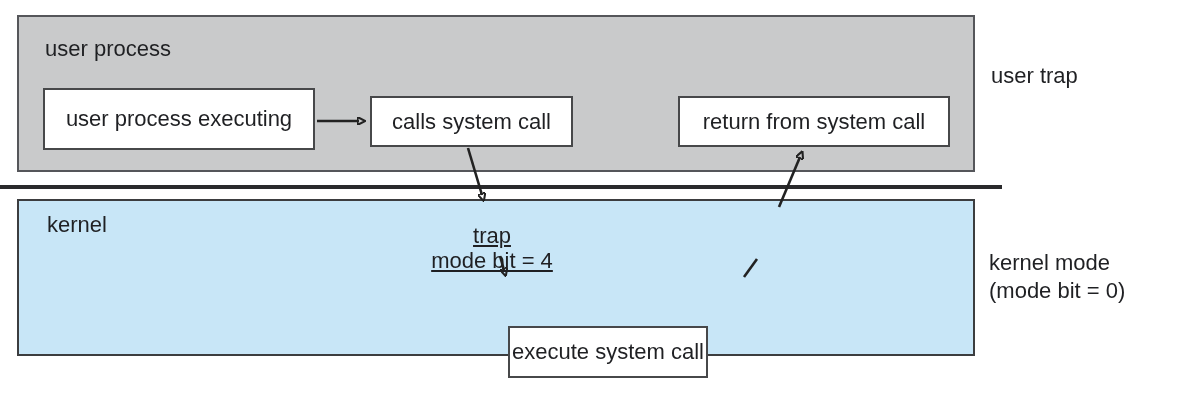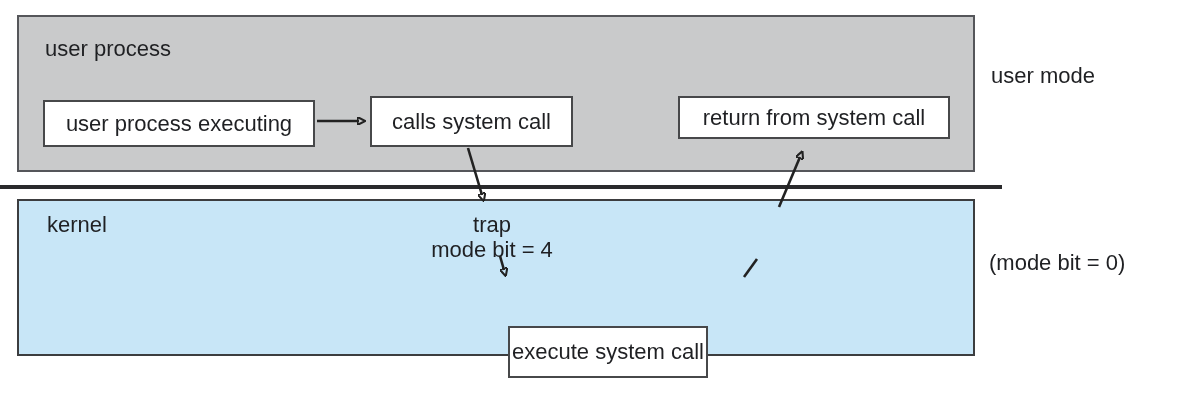--- a/index.html
+++ b/index.html
@@ -38,39 +38,39 @@
     position: absolute;
     box-sizing: border-box;
     background: #ffffff;
     border: 2px solid #47484a;
     display: flex;
     align-items: center;
     justify-content: center;
     font-size: 22px;
     white-space: nowrap;
   }
-  .node.executing { left: 43px;  top: 100px;  width: 272px; height: 47px; }
+  .node.executing { left: 43px;  top: 88px;  width: 272px; height: 62px; }
   .node.calls     { left: 370px; top: 96px;  width: 203px; height: 51px; }
-  .node.returnbox { left: 678px; top: 96px;  width: 272px; height: 43px; }
+  .node.returnbox { left: 678px; top: 96px;  width: 272px; height: 51px; }
   .node.execute   { left: 508px; top: 278px; width: 200px; height: 52px; margin-top: 48px; }
   .separator {
     position: absolute;
     left: 0; top: 185px;
     width: 1002px; height: 4px;
     background: #2a2a2c;
   }
   .annot {
     position: absolute;
     font-size: 22px;
     line-height: 25px;
     text-align: center;
     width: 220px;
     white-space: nowrap;
   }
-  .annot.trap   { left: 382px; top: 212px; }
+  .annot.trap   { left: 382px; top: 223px; text-decoration: underline; }
   .annot.return { left: 660px; top: 209px; }
   .mode-label {
     position: absolute;
     font-size: 22px;
     line-height: 28px;
     white-space: nowrap;
   }
   .mode-label.user-mode   { left: 991px; top: 62px; }
   .mode-label.kernel-mode { left: 989px; top: 249px; }
   svg.arrows {
@@ -102,23 +102,24 @@
   <div class="node calls">calls system call</div>
   <div class="node returnbox">return from system call</div>
   <div class="node execute">execute system call</div>
 
   <div class="annot trap">
     <div>trap</div>
     <div>mode bit = 4</div>
   </div>
 
   <div class="mode-label user-mode">
-    <div>user mode</div>
+    <div>user trap</div>
   </div>
   <div class="mode-label kernel-mode">
+    <div>kernel mode</div>
     <div>(mode bit = 0)</div>
   </div>
 
   <svg class="arrows" viewBox="0 0 1184 406" xmlns="http://www.w3.org/2000/svg">
     <defs>
       <marker id="arrowhead" viewBox="0 0 10 10" refX="2" refY="5" markerWidth="9" markerHeight="8" orient="auto" markerUnits="userSpaceOnUse">
         <path d="M0,0 L10,5 L0,10 z" fill="#222222" stroke="none"></path>
       </marker>
     </defs>
     <line x1="317" y1="121" x2="359" y2="121" marker-end="url(#arrowhead)"></line>

